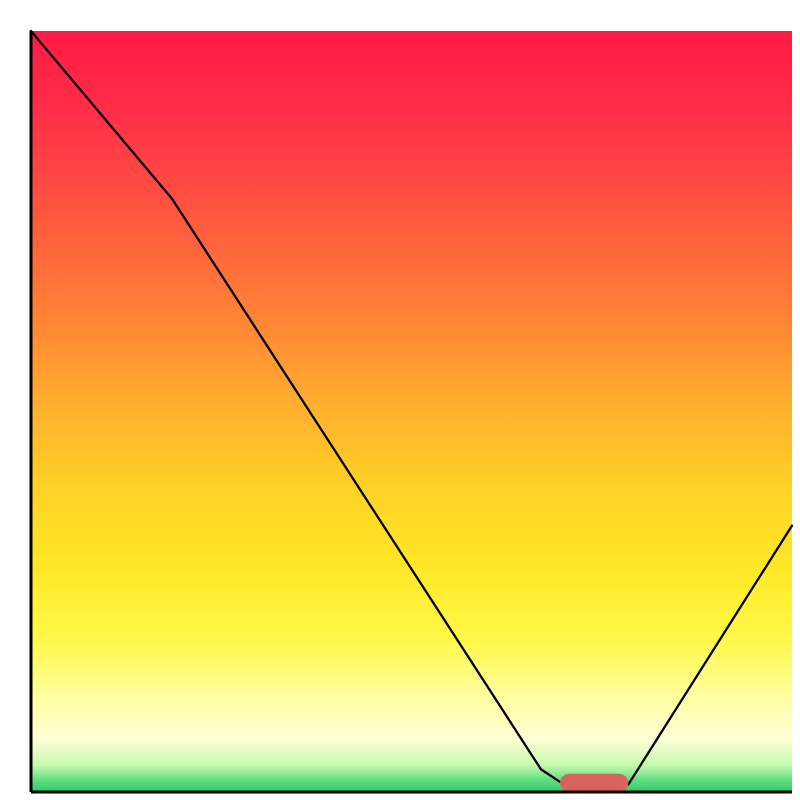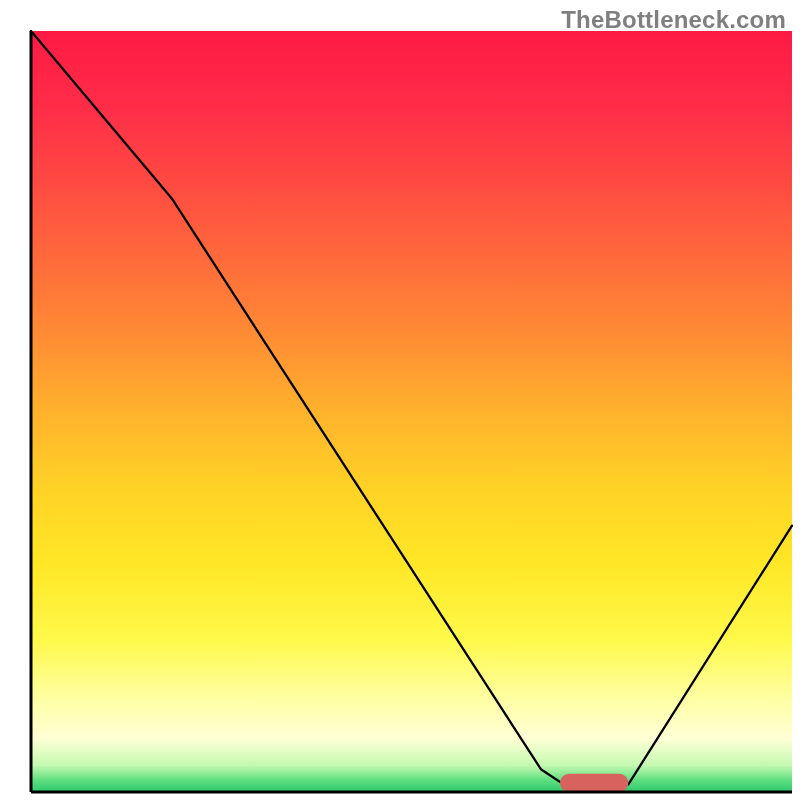--- a/index.html
+++ b/index.html
@@ -26,21 +26,20 @@
     letter-spacing: 0.2px;
   }
   svg {
     display: block;
   }
 </style>
 </head>
 <body>
 
 <div class="chart-container">
-  <div class="watermark">TheBottleneck.com</div>
   <svg id="chart-svg" width="800" height="800" viewBox="0 0 800 800">
     <defs>
       <linearGradient id="bg-grad" x1="0" y1="0" x2="0" y2="1">
           <stop offset="0%" stop-color="#ff1a44"></stop>
           <stop offset="10%" stop-color="#ff2d48"></stop>
           <stop offset="20%" stop-color="#ff4a42"></stop>
           <stop offset="30%" stop-color="#ff6a3b"></stop>
           <stop offset="40%" stop-color="#ff8c34"></stop>
           <stop offset="50%" stop-color="#ffb22d"></stop>
           <stop offset="60%" stop-color="#ffd226"></stop>

